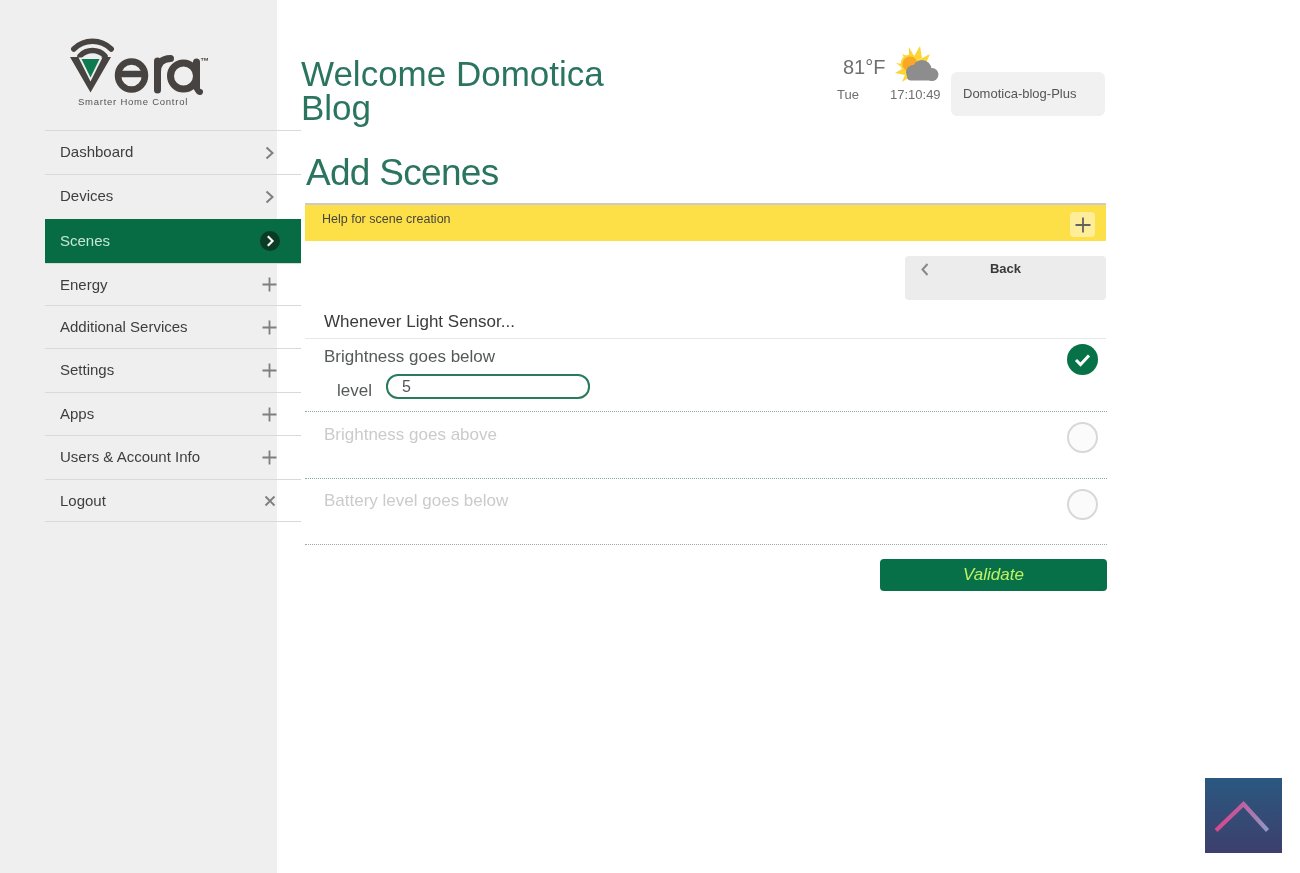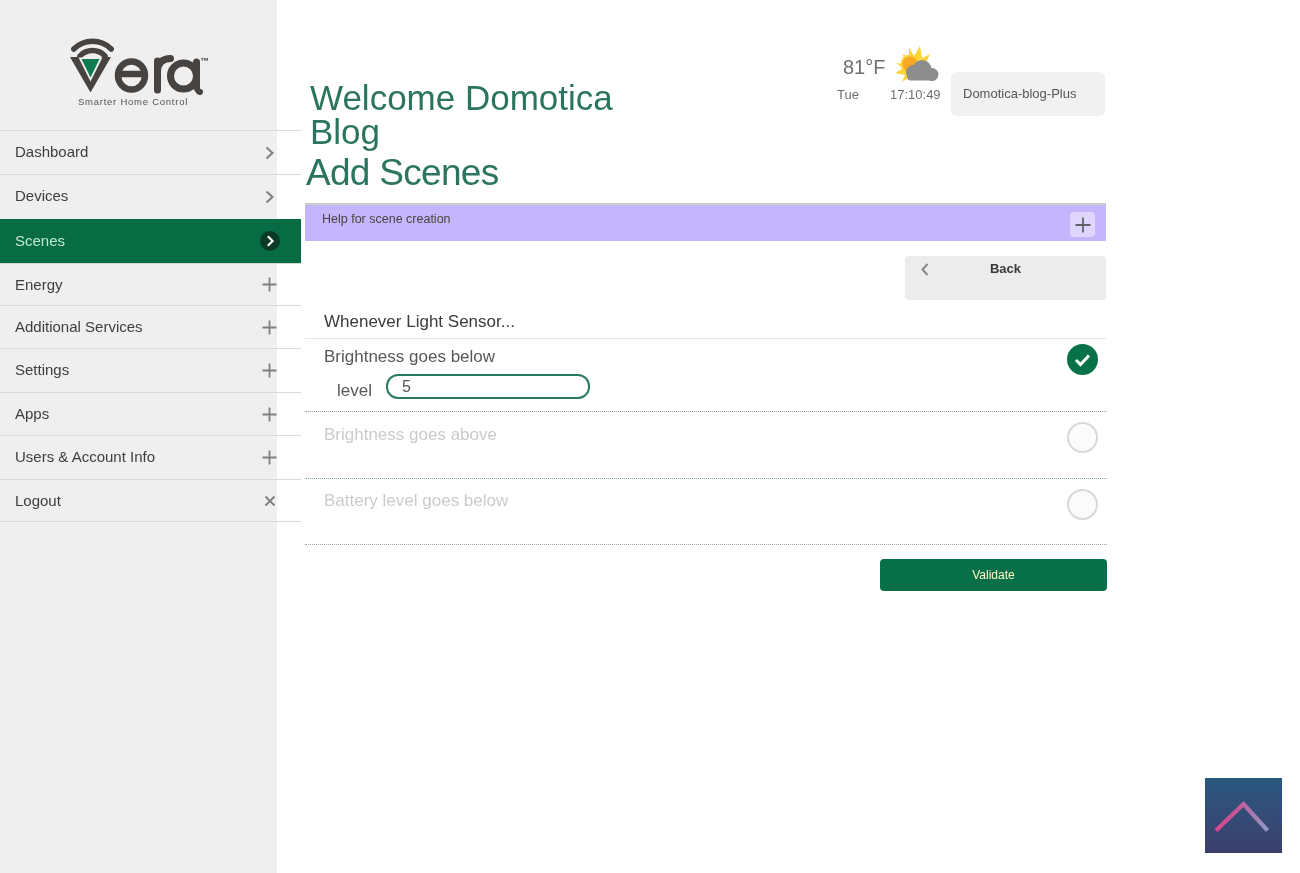--- a/index.html
+++ b/index.html
@@ -1,35 +1,35 @@
 <!DOCTYPE html>
 <html><head>
 <meta charset="utf-8">
 <style>
 * { margin:0; padding:0; box-sizing:border-box; }
 html,body { width:1300px; height:873px; background:#fff; overflow:hidden;
   font-family:"Liberation Sans", sans-serif; }
 #sidebar { position:absolute; left:0; top:0; width:277px; height:873px; background:#f0efef; }
-#menu { position:absolute; left:0; top:130px; width:301px; list-style:none; }
+#menu { position:absolute; left:0; top:130px; width:301px; list-style:none;padding-left:45px; }
 #menu li { position:relative; height:43.5px; border-top:1px solid #dad8d8;
   font-size:15px; color:#3f3e3e; line-height:42.5px; padding-left:15px; }
 #menu li:nth-child(1), #menu li:nth-child(2), #menu li:nth-child(3) { height:44.3px; }
 #menu li:nth-child(4) { height:42px; }
 #menu li:last-child { border-bottom:1px solid #dad8d8; }
 #menu li .ico { position:absolute; right:27px; top:0; height:100%; display:flex; align-items:center; }
 #menu li .ico.p { right:24px; }
 #menu li .ico.x { right:25.5px; }
 #menu li .ico.c { right:21.5px; }
 #menu li.sel { background:#076b44; color:#c3e7d2; border-top:1px solid #076b44; }
-h1.welcome { position:absolute; left:310px; top:57px; width:345px; font-size:35px;
-  line-height:34px; font-weight:normal; color:#2b7560; letter-spacing:0px;margin-top:24px; }
+h1.welcome { position:absolute; left:301px; top:57px; width:345px; font-size:35px;
+  line-height:34px; font-weight:normal; color:#2b7560; letter-spacing:0px; }
 h1.addscene { position:absolute; left:306px; top:152px; font-size:37px; font-weight:normal;
   color:#2b7560; letter-spacing:-0.7px; }
 #helpbar { position:absolute; left:305px; top:203px; width:801px; height:38px;
-  background:#c4b5fd; border-top:2px solid #cbcbcb; }
+  background:#fde047; border-top:2px solid #cbcbcb; }
 #helpbar .txt { position:absolute; left:17px; top:7px; font-size:12.5px; color:#45453f; }
 #plusbox { position:absolute; right:11px; top:7px; width:25px; height:25px;
   background:rgba(255,255,255,0.45); border-radius:4px; }
 #backbtn { position:absolute; left:905px; top:256px; width:201px; height:44px;
   background:#ececec; border-radius:4px; }
 #backbtn .bk { position:absolute; left:0; width:100%; top:5px; text-align:center;
   font-size:13px; font-weight:bold; color:#3a3a3a; }
 #backbtn svg { position:absolute; left:16px; top:7px; }
 .whenever { position:absolute; left:324px; top:312px; font-size:17px; color:#3b3b3b; }
 #whenline { position:absolute; left:305px; top:338px; width:801px; border-top:1px solid #e7e7e7; }
@@ -41,22 +41,22 @@
 .dot1 { position:absolute; left:305px; top:411px; width:802px; border-top:1px dotted #88a89b; }
 .dot2 { position:absolute; left:305px; top:478px; width:802px; border-top:1px dotted #88a89b; }
 .dot3 { position:absolute; left:305px; top:544px; width:802px; border-top:1px dotted #9ba9a2; }
 .row2 { position:absolute; left:324px; top:425px; font-size:17px; color:#cbcbcb; }
 .row3 { position:absolute; left:324px; top:491px; font-size:17px; color:#cbcbcb; }
 .ckc { position:absolute; width:31px; height:31px; border-radius:50%; }
 #ck1 { left:1067px; top:344px; background:#077247; }
 #ck2 { left:1067px; top:422px; background:#fbfbfb; border:2px solid #d8d8d8; }
 #ck3 { left:1067px; top:489px; background:#fbfbfb; border:2px solid #d8d8d8; }
 #validate { position:absolute; left:880px; top:559px; width:227px; height:32px;
-  background:#087048; border-radius:4px; color:#fef9c3; font-size:12px; text-align:center;
-  line-height:32px; }
+  background:#087048; border-radius:4px; color:#bef264; font-size:17px; text-align:center;
+  line-height:32px;font-style:italic; }
 #wtemp { position:absolute; left:843px; top:56px; font-size:20px; color:#6f6f6f;text-align:center; }
 #wday { position:absolute; left:837px; top:87px; font-size:13px; color:#6f6f6f; }
 #wtime { position:absolute; left:890px; top:87px; font-size:13px; color:#6f6f6f; }
 #server { position:absolute; left:951px; top:72px; width:154px; height:44px;
   background:#f1f1f1; border-radius:6px; font-size:13px; color:#555;
   line-height:44px; padding-left:12px; }
 #scrolltop { position:absolute; left:1205px; top:778px; width:77px; height:75px;
   background:linear-gradient(180deg,#2a5880 0%,#3d3f6c 100%); }
 </style>
 </head>

